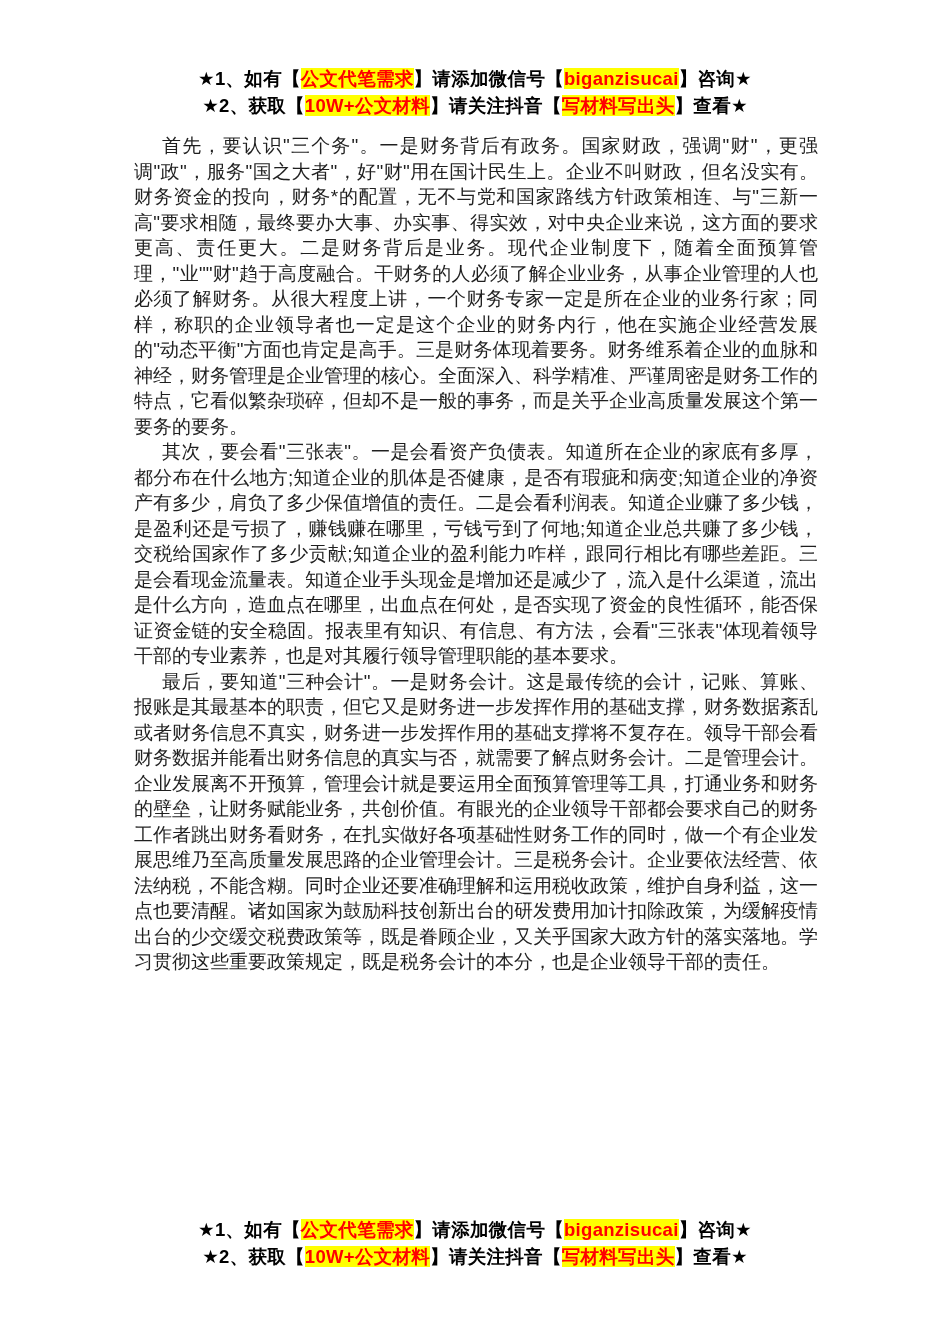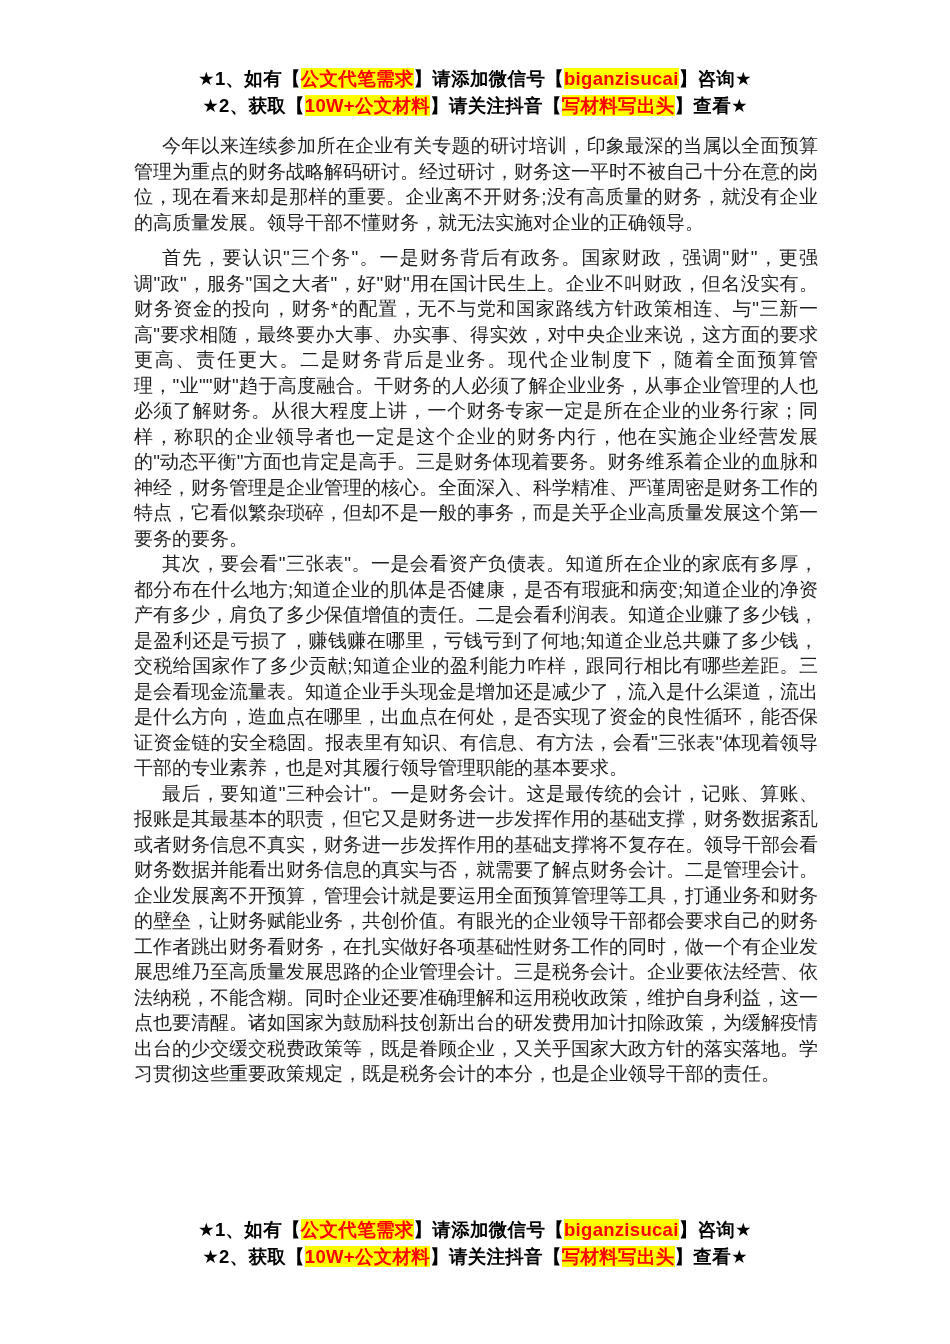--- a/index.html
+++ b/index.html
@@ -55,21 +55,20 @@
 </style>
 </head>
 <body>
 
 <div class="promo promo-top">
     <div class="promo-line"><span class="seg">★1、如有【</span><span class="seg hl">公文代笔需求</span><span class="seg">】请</span><span class="seg ul">添加</span><span class="seg">微信号【</span><span class="seg hl ul">biganzisucai</span><span class="seg">】咨询★</span></div>
     <div class="promo-line"><span class="seg">★2、获取【</span><span class="seg hl">10W+公文材料</span><span class="seg">】请</span><span class="seg ul">关注</span><span class="seg">抖音【</span><span class="seg hl ul">写材料写出头</span><span class="seg">】查看★</span></div>
   </div>
 
 <div class="doc">
-    <p class="lead">今年以来连续参加所在企业有关专题的研讨培训，印象最深的当属以全面预算管理为重点的财务战略解码研讨。经过研讨，财务这一平时不被自己十分在意的岗位，现在看来却是那样的重要。企业离不开财务;没有高质量的财务，就没有企业的高质量发展。领导干部不懂财务，就无法实施对企业的正确领导。</p>
     <p>首先，要认识"三个务"。一是财务背后有政务。国家财政，强调"财"，更强调"政"，服务"国之大者"，好"财"用在国计民生上。企业不叫财政，但名没实有。财务资金的投向，财务*的配置，无不与党和国家路线方针政策相连、与"三新一高"要求相随，最终要办大事、办实事、得实效，对中央企业来说，这方面的要求更高、责任更大。二是财务背后是业务。现代企业制度下，随着全面预算管理，"业""财"趋于高度融合。干财务的人必须了解企业业务，从事企业管理的人也必须了解财务。从很大程度上讲，一个财务专家一定是所在企业的业务行家；同样，称职的企业领导者也一定是这个企业的财务内行，他在实施企业经营发展的"动态平衡"方面也肯定是高手。三是财务体现着要务。财务维系着企业的血脉和神经，财务管理是企业管理的核心。全面深入、科学精准、严谨周密是财务工作的特点，它看似繁杂琐碎，但却不是一般的事务，而是关乎企业高质量发展这个第一要务的要务。</p>
     <p>其次，要会看"三张表"。一是会看资产负债表。知道所在企业的家底有多厚，都分布在什么地方;知道企业的肌体是否健康，是否有瑕疵和病变;知道企业的净资产有多少，肩负了多少保值增值的责任。二是会看利润表。知道企业赚了多少钱，是盈利还是亏损了，赚钱赚在哪里，亏钱亏到了何地;知道企业总共赚了多少钱，交税给国家作了多少贡献;知道企业的盈利能力咋样，跟同行相比有哪些差距。三是会看现金流量表。知道企业手头现金是增加还是减少了，流入是什么渠道，流出是什么方向，造血点在哪里，出血点在何处，是否实现了资金的良性循环，能否保证资金链的安全稳固。报表里有知识、有信息、有方法，会看"三张表"体现着领导干部的专业素养，也是对其履行领导管理职能的基本要求。</p>
     <p>最后，要知道"三种会计"。一是财务会计。这是最传统的会计，记账、算账、报账是其最基本的职责，但它又是财务进一步发挥作用的基础支撑，财务数据紊乱或者财务信息不真实，财务进一步发挥作用的基础支撑将不复存在。领导干部会看财务数据并能看出财务信息的真实与否，就需要了解点财务会计。二是管理会计。企业发展离不开预算，管理会计就是要运用全面预算管理等工具，打通业务和财务的壁垒，让财务赋能业务，共创价值。有眼光的企业领导干部都会要求自己的财务工作者跳出财务看财务，在扎实做好各项基础性财务工作的同时，做一个有企业发展思维乃至高质量发展思路的企业管理会计。三是税务会计。企业要依法经营、依法纳税，不能含糊。同时企业还要准确理解和运用税收政策，维护自身利益，这一点也要清醒。诸如国家为鼓励科技创新出台的研发费用加计扣除政策，为缓解疫情出台的少交缓交税费政策等，既是眷顾企业，又关乎国家大政方针的落实落地。学习贯彻这些重要政策规定，既是税务会计的本分，也是企业领导干部的责任。</p>
   </div>
 
 <div class="promo promo-bottom">
     <div class="promo-line"><span class="seg">★1、如有【</span><span class="seg hl">公文代笔需求</span><span class="seg">】请</span><span class="seg ul">添加</span><span class="seg">微信号【</span><span class="seg hl ul">biganzisucai</span><span class="seg">】咨询★</span></div>
     <div class="promo-line"><span class="seg">★2、获取【</span><span class="seg hl">10W+公文材料</span><span class="seg">】请</span><span class="seg ul">关注</span><span class="seg">抖音【</span><span class="seg hl ul">写材料写出头</span><span class="seg">】查看★</span></div>
   </div>
 

